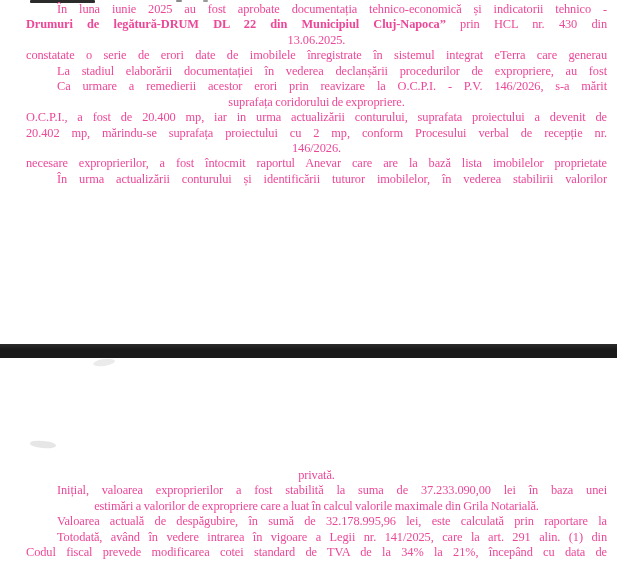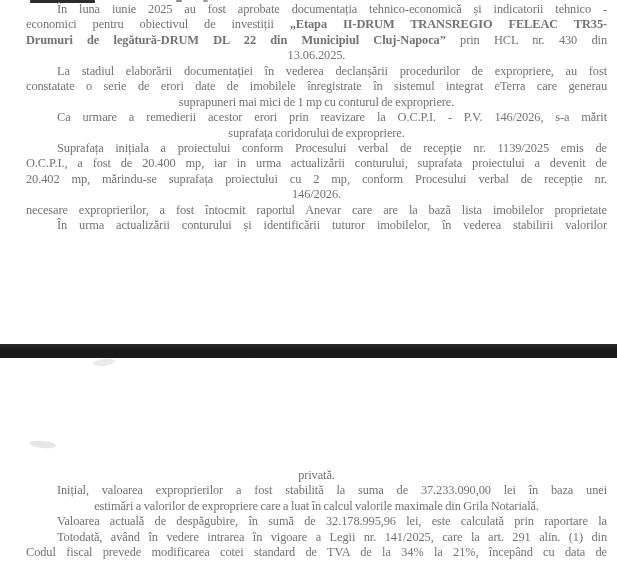--- a/index.html
+++ b/index.html
@@ -7,21 +7,21 @@
     padding: 0;
     background: #ffffff;
   }
   .page {
     position: relative;
     width: 617px;
     height: 570px;
     background: #ffffff;
     overflow: hidden;
     font-family: "Liberation Serif", serif;
-    color: #737373;
+    color: #ec4899;
   }
   .textblock {
     position: absolute;
     left: 26px;
     width: 581px;
   }
   #upper-block { top: 2px; }
   #lower-block { top: 468px; }
   .line {
     font-size: 12.4px;
@@ -75,29 +75,26 @@
 </head>
 <body>
 
 <div class="page">
   <div class="artifact top-smudge"></div>
   <div class="artifact top-tick-1"></div>
   <div class="artifact top-tick-2"></div>
 
   <div class="textblock" id="upper-block">
       <div class="line indent just"><span>În luna iunie 2025 au fost aprobate documentația tehnico-economică și indicatorii tehnico -</span></div>
-      <div class="line just"><span>economici pentru obiectivul de investiții </span><span class="bold">„Etapa II-DRUM TRANSREGIO FELEAC TR35-</span></div>
       <div class="line just"><span class="bold">Drumuri de legătură-DRUM DL 22 din Municipiul Cluj-Napoca” </span><span>prin  HCL nr. 430 din</span></div>
       <div class="line"><span>13.06.2025.</span></div>
+      <div class="line just"><span>constatate o serie de erori date de imobilele înregistrate în sistemul integrat eTerra care generau</span></div>
       <div class="line indent just"><span>La stadiul elaborării documentației în vederea declanșării procedurilor de expropriere, au fost</span></div>
-      <div class="line just"><span>constatate o serie de erori date de imobilele înregistrate în sistemul integrat eTerra care generau</span></div>
-      <div class="line"><span>suprapuneri mai mici de 1 mp cu conturul de expropriere.</span></div>
       <div class="line indent just"><span>Ca urmare a remedierii acestor erori prin reavizare la O.C.P.I. - P.V. 146/2026, s-a mărit</span></div>
       <div class="line"><span>suprafața coridorului de expropriere.</span></div>
-      <div class="line indent just"><span>Suprafața inițiala a proiectului conform Procesului verbal de recepție nr. 1139/2025 emis de</span></div>
       <div class="line just"><span>O.C.P.I., a fost  de 20.400 mp, iar in urma actualizării conturului, suprafata proiectului a devenit de</span></div>
       <div class="line just"><span>20.402 mp, mărindu-se suprafața proiectului cu 2 mp, conform  Procesului verbal de recepție nr.</span></div>
       <div class="line"><span>146/2026.</span></div>
       <div class="line just"><span>necesare exproprierilor, a fost întocmit raportul Anevar care are la bază lista imobilelor proprietate</span></div>
       <div class="line indent just"><span>În urma actualizării conturului și identificării tuturor imobilelor, în vederea stabilirii valorilor</span></div>
     </div>
 
   <div class="redaction-bar"></div>
 
   <div class="artifact faint-smudge-1"></div>

